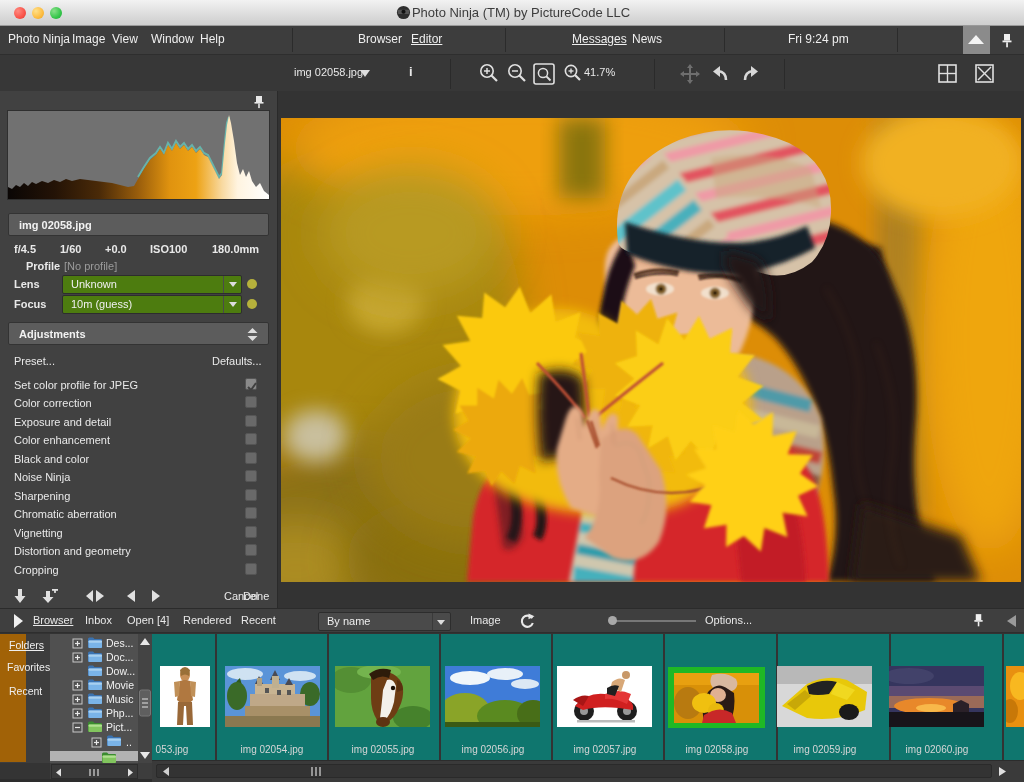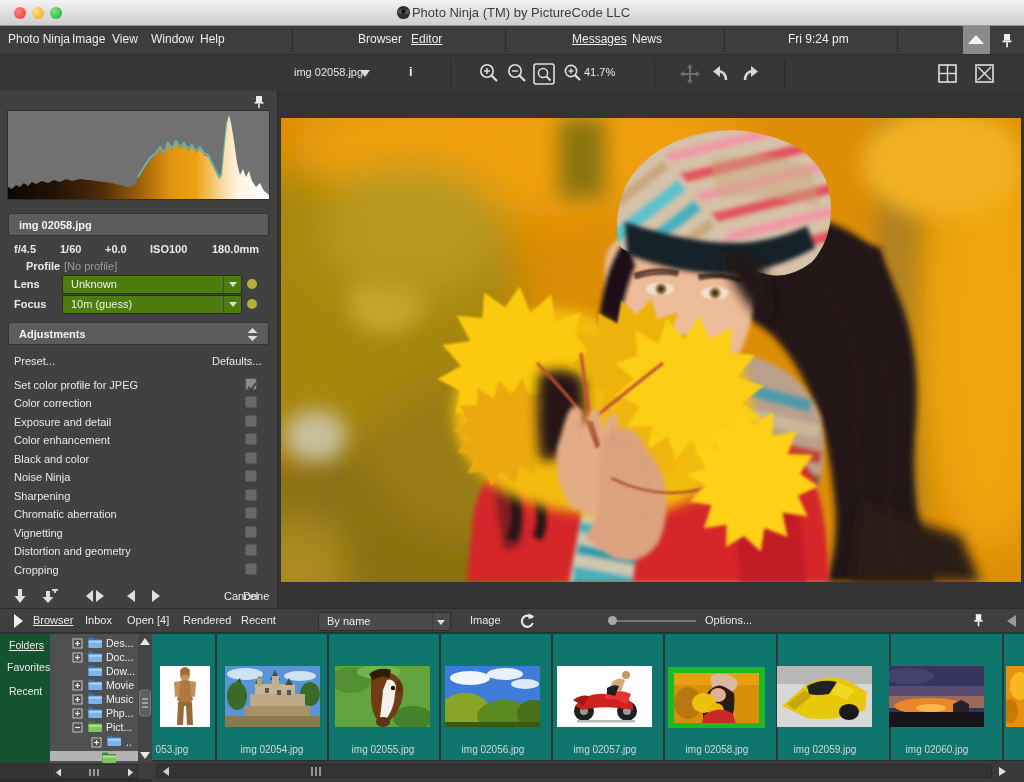--- a/index.html
+++ b/index.html
@@ -30,21 +30,21 @@
 .ptxb { font-size:11px; font-weight:bold; color:#e9e9e9; white-space:nowrap; }
 .drop { left:62px; width:180px; height:19px; background:#4d7c0f; border:1px solid #2d2d2d; border-radius:2px; color:#f0f0f0; font-size:11px; line-height:17px; padding-left:8px; }
 .droparrow { position:absolute; right:0; top:0; width:18px; height:17px; border-left:1px solid #4a4a4a; }
 .droparrow:after { content:""; position:absolute; left:5px; top:6px; border:4px solid transparent; border-bottom:none; border-top:5px solid #ddd; }
 .dot { width:10px; height:10px; border-radius:50%; background:#b6b13c; left:247px; }
 .cb { left:245px; width:12px; height:12px; background:#696969; border:1px solid #555; border-radius:2px; }
 
 #tabbar { left:0; top:608px; width:1024px; height:25px; background:#3f3f3f; border-top:1px solid #2b2b2b; border-bottom:1px solid #2e2e2e; }
 .btx { top:5px; font-size:11px; color:#e9e9e9; white-space:nowrap; }
 #browserarea { left:0; top:634px; width:1024px; height:148px; background:#3d3d3d; }
-#leftnav { left:0; top:634px; width:50px; height:128px; background:#14532d; }
+#leftnav { left:0; top:634px; width:26px; height:128px; background:#a16207; }
 #treepanel { left:50px; top:634px; width:102px; height:129px; background:#505050; }
 #thumbs { left:152px; top:634px; width:872px; height:126px; background:#0f766e; }
 .thsep { width:2px; height:126px; top:0; background:#333; }
 .thlabel { font-size:10px; color:#d6d6d6; top:110px; text-align:center; }
 #hscroll { left:152px; top:760px; width:872px; height:22px; background:#3a3a3a; border-top:1px solid #2c2c2c; }
 </style>
 </head>
 <body>
 <div id="stage">
 

